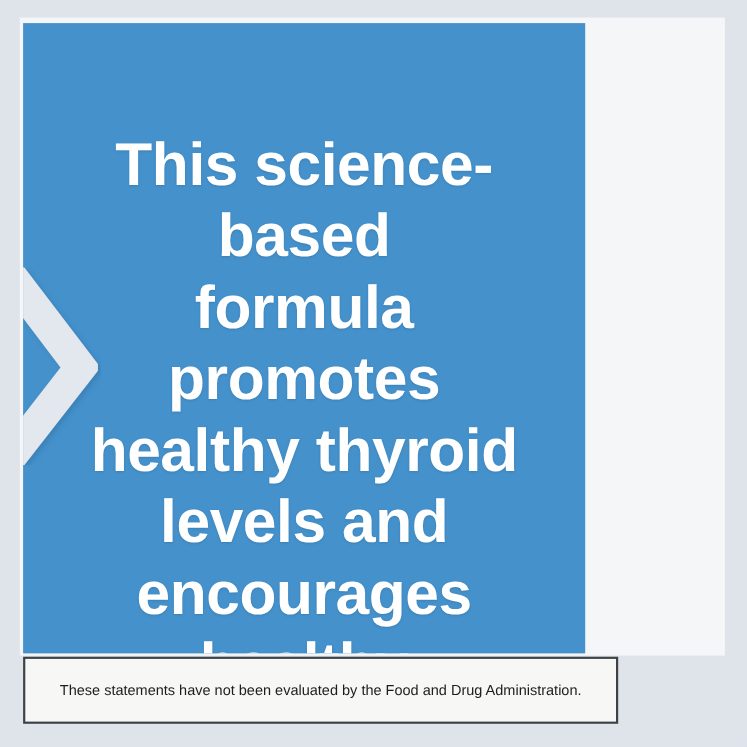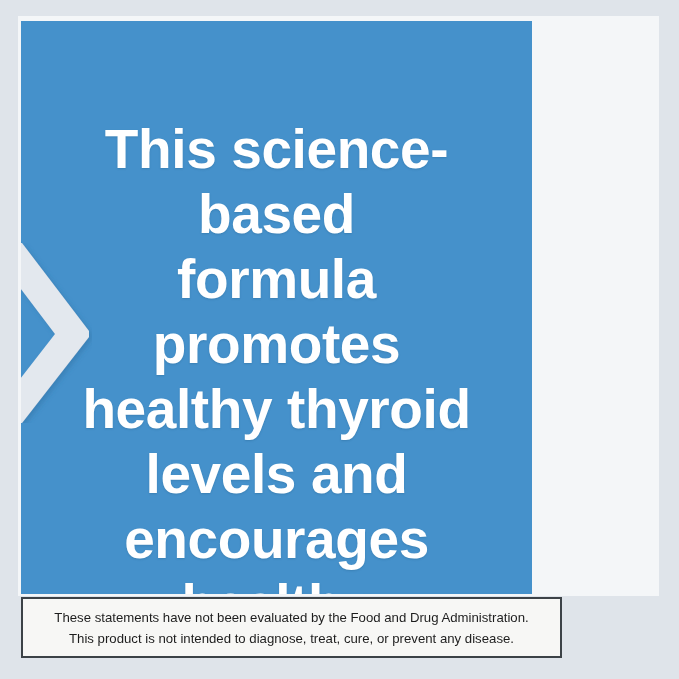--- a/index.html
+++ b/index.html
@@ -126,16 +126,15 @@
 formula promotes
 healthy thyroid
 levels and
 encourages healthy
 thyroid function.</div>
 
   </div>
 
   <div id="disclaimer-box">
     <div class="disclaimer-line">These statements have not been evaluated by the Food and Drug Administration.</div>
-    <div class="disclaimer-line">This product is not intended to diagnose, treat, cure, or prevent any disease.</div>
   </div>
 
 </div>
 
 </body></html>

